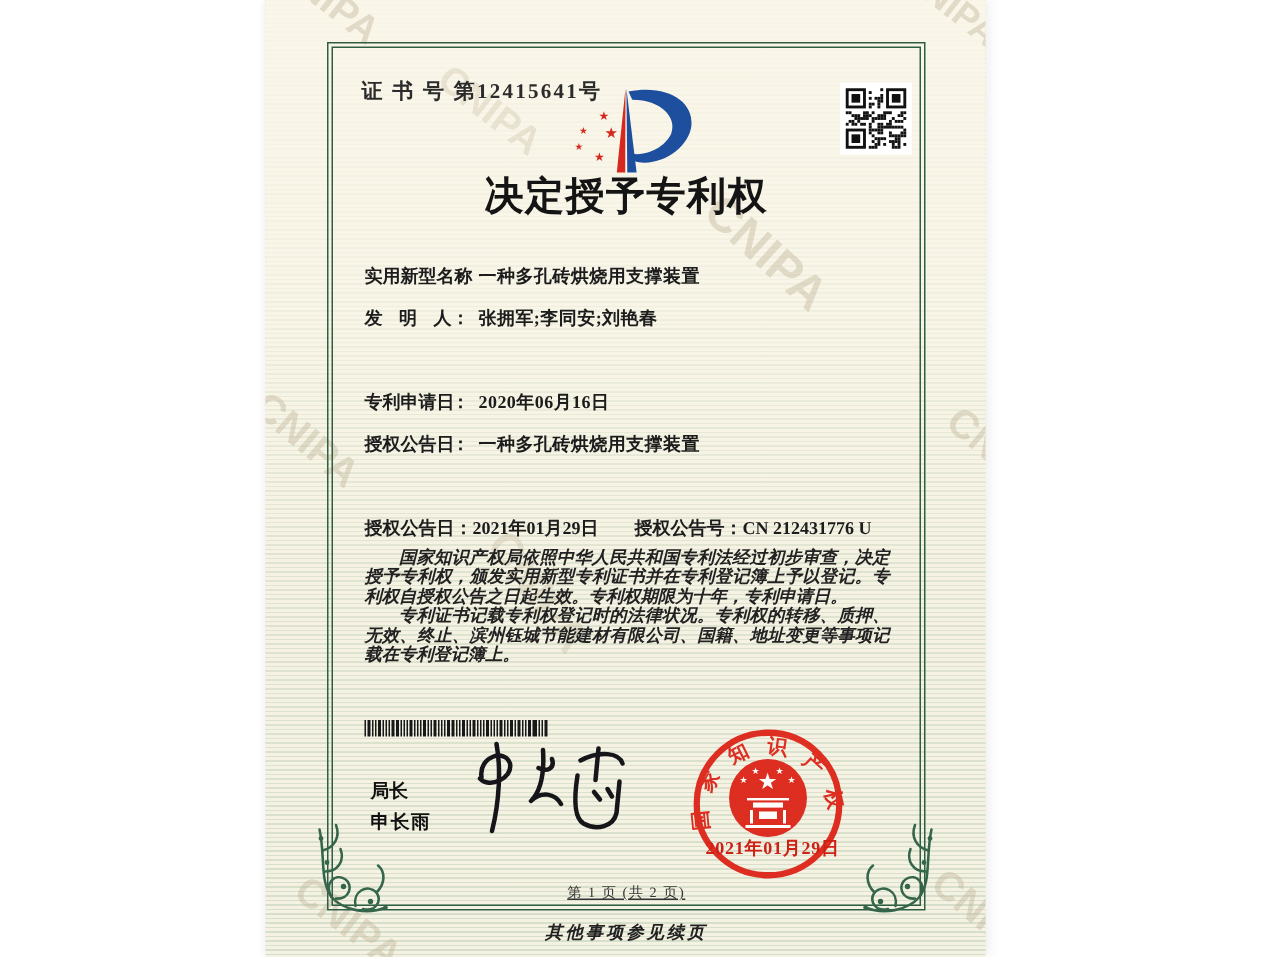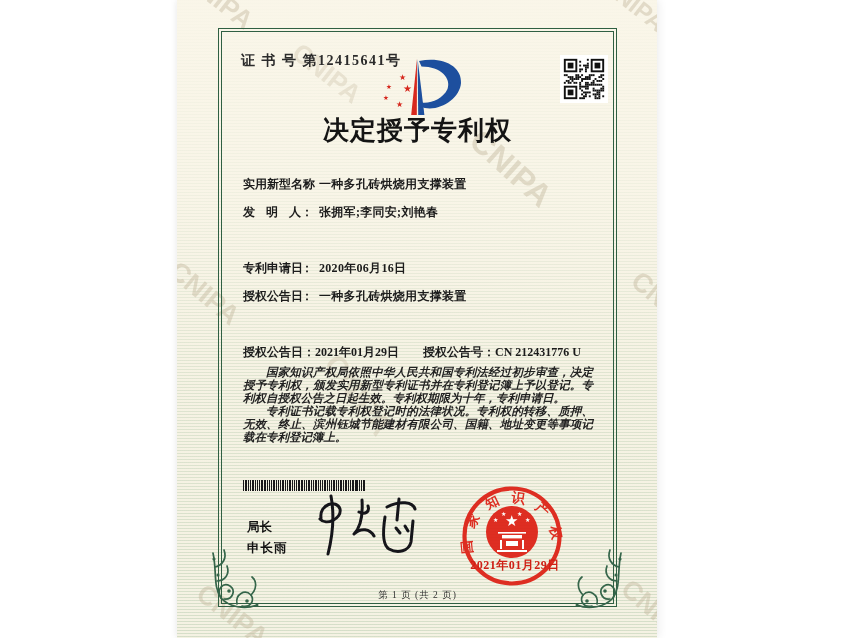--- a/index.html
+++ b/index.html
@@ -23,21 +23,21 @@
   .grant2{position:absolute;left:180px;top:0;white-space:nowrap;}
   .paras{left:66px;top:366px;width:350px;font-size:11.5px;font-style:italic;color:#222;line-height:12.9px;text-align:justify;font-weight:600;}
   .paras p{margin:0;text-indent:2em;}
   .barcode{left:66px;top:480px;height:11px;display:flex;align-items:stretch;}
   .barcode span{display:block;background:#18181a;margin-right:1px;}
   .director-label{left:70px;top:519px;font-size:12.5px;font-weight:700;color:#111;font-family:"Liberation Sans","DejaVu Sans",sans-serif;}
   .director-name{left:70px;top:540px;font-size:12.5px;font-weight:700;color:#111;font-family:"Liberation Sans","DejaVu Sans",sans-serif;letter-spacing:1px;}
   .signature{left:130px;top:490px;}
   .seal{left:283px;top:484px;opacity:0.95;}
   .seal-date{left:290px;top:557px;width:96px;text-align:center;font-size:12px;font-weight:700;color:#cf2016;letter-spacing:0.5px;z-index:6;}
-  .page-no{left:41px;top:589px;width:399px;text-align:center;font-size:9.5px;color:#333;letter-spacing:1px;}
+  .page-no{left:41px;top:589px;width:399px;text-align:center;font-size:9.5px;color:#333;letter-spacing:1px;text-decoration:underline;}
   .footer-note{left:41px;top:614px;width:399px;text-align:center;font-size:11.5px;font-style:italic;font-weight:600;color:#222;letter-spacing:2px;}
   .wm{position:absolute;font-family:"Liberation Sans","DejaVu Sans",sans-serif;font-weight:700;color:rgba(190,177,150,0.40);pointer-events:none;white-space:nowrap;}
   .qr{left:383px;top:55px;width:48px;height:48px;background:#ffffff;padding:0;}
   .flourish{width:60px;height:68px;}
   .fl-left{left:30px;top:545px;}
   .fl-right{left:390px;top:545px;transform:scaleX(-1);}
 </style>
 </head>
 <body>
 
@@ -359,14 +359,15 @@
           <rect x="62" y="56" width="2" height="9"></rect>
           <rect x="46" y="57" width="12" height="5"></rect>
           <rect x="37" y="66" width="30" height="2"></rect>
         </g>
       </g>
     </svg>
     <div class="abs seal-date">2021年01月29日</div>
 
     <div class="abs page-no">第 1 页 (共 2 页)</div>
 
+    <div class="abs footer-note">其他事项参见续页</div>
   </div>
 </div>
 
 </body></html>

